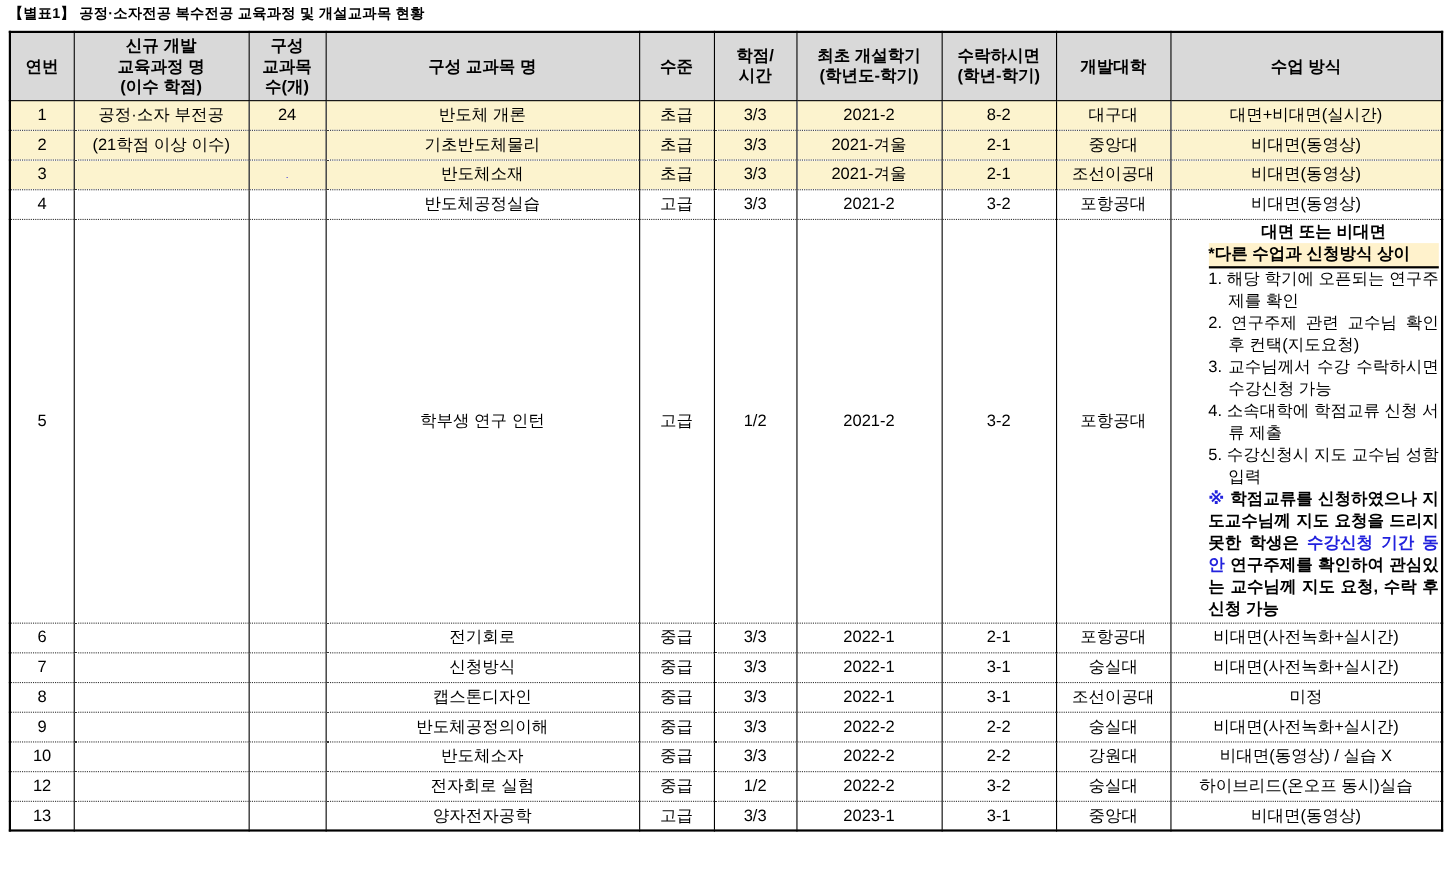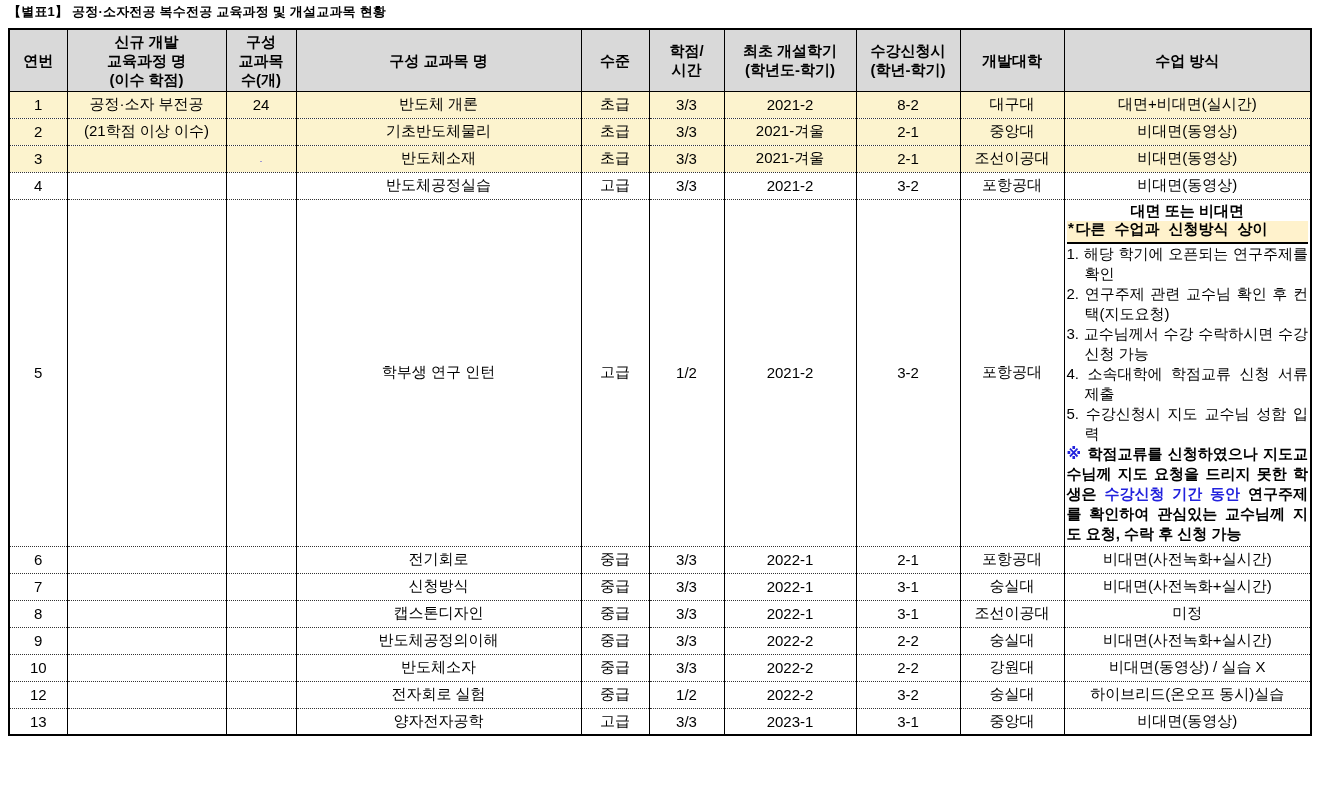--- a/index.html
+++ b/index.html
@@ -55,28 +55,28 @@
   tr.small{height:27px;}
   tr.cream td{background:var(--cream);}
   td.blue-dot{color:var(--blue);font-size:9px;vertical-align:middle;}
   
   td.note-cell{vertical-align:top;padding:0;}
   .note{
     text-align:left;
     line-height:20px;
     font-size:15px;
     padding:1px 2px 2px 2px;
+    margin-left:32px;
   }
   .note-line1{font-weight:bold;text-align:center;}
   .note-line2{
     font-weight:bold;
     background:var(--note-hl);
     border-bottom:2px solid #000;
     padding-bottom:1px;
-    font-family:Liberation Mono, monospace;
   }
   .note-item{
     text-align:justify;
     padding-left:18px;
     text-indent:-18px;
   }
   .note-remark{text-align:justify;font-weight:bold;}
   .blue{color:var(--blue);}
 </style>
 </head>
@@ -105,21 +105,21 @@
 (이수 학점)</th>
           <th>구성
 교과목
 수(개)</th>
           <th>구성 교과목 명</th>
           <th>수준</th>
           <th>학점/
 시간</th>
           <th>최초 개설학기
 (학년도-학기)</th>
-          <th>수강신청시
+          <th>수락하시면
 (학년-학기)</th>
           <th>개발대학</th>
           <th>수업 방식</th>
         </tr>
       </thead>
     <tbody>
         <tr class="small cream">
           <td>1</td>
           <td>공정·소자 부전공</td>
           <td>24</td>

